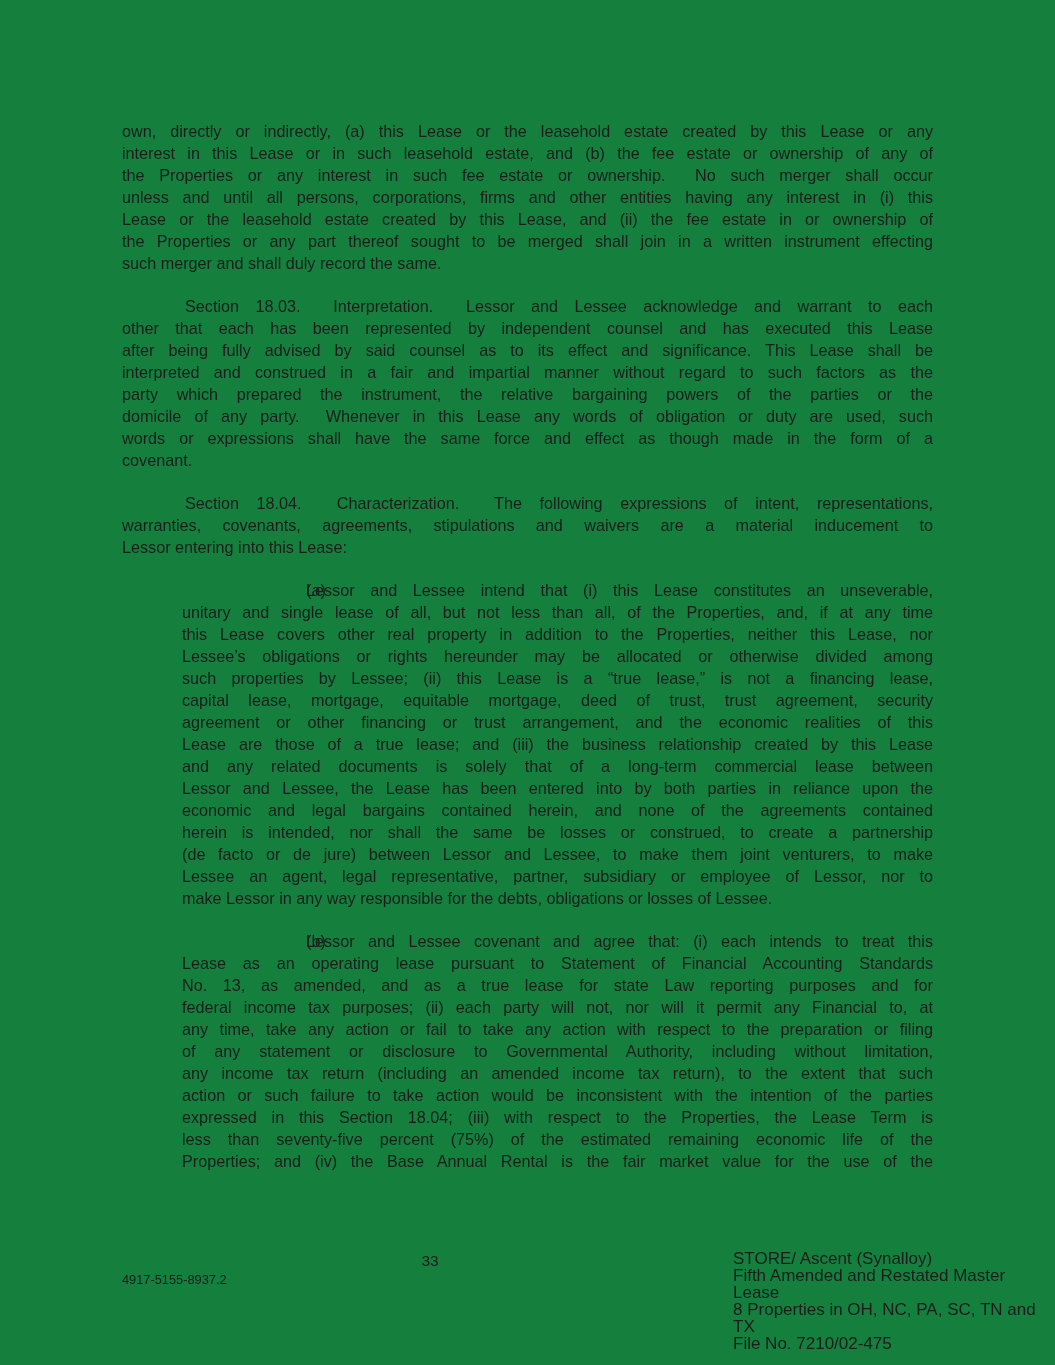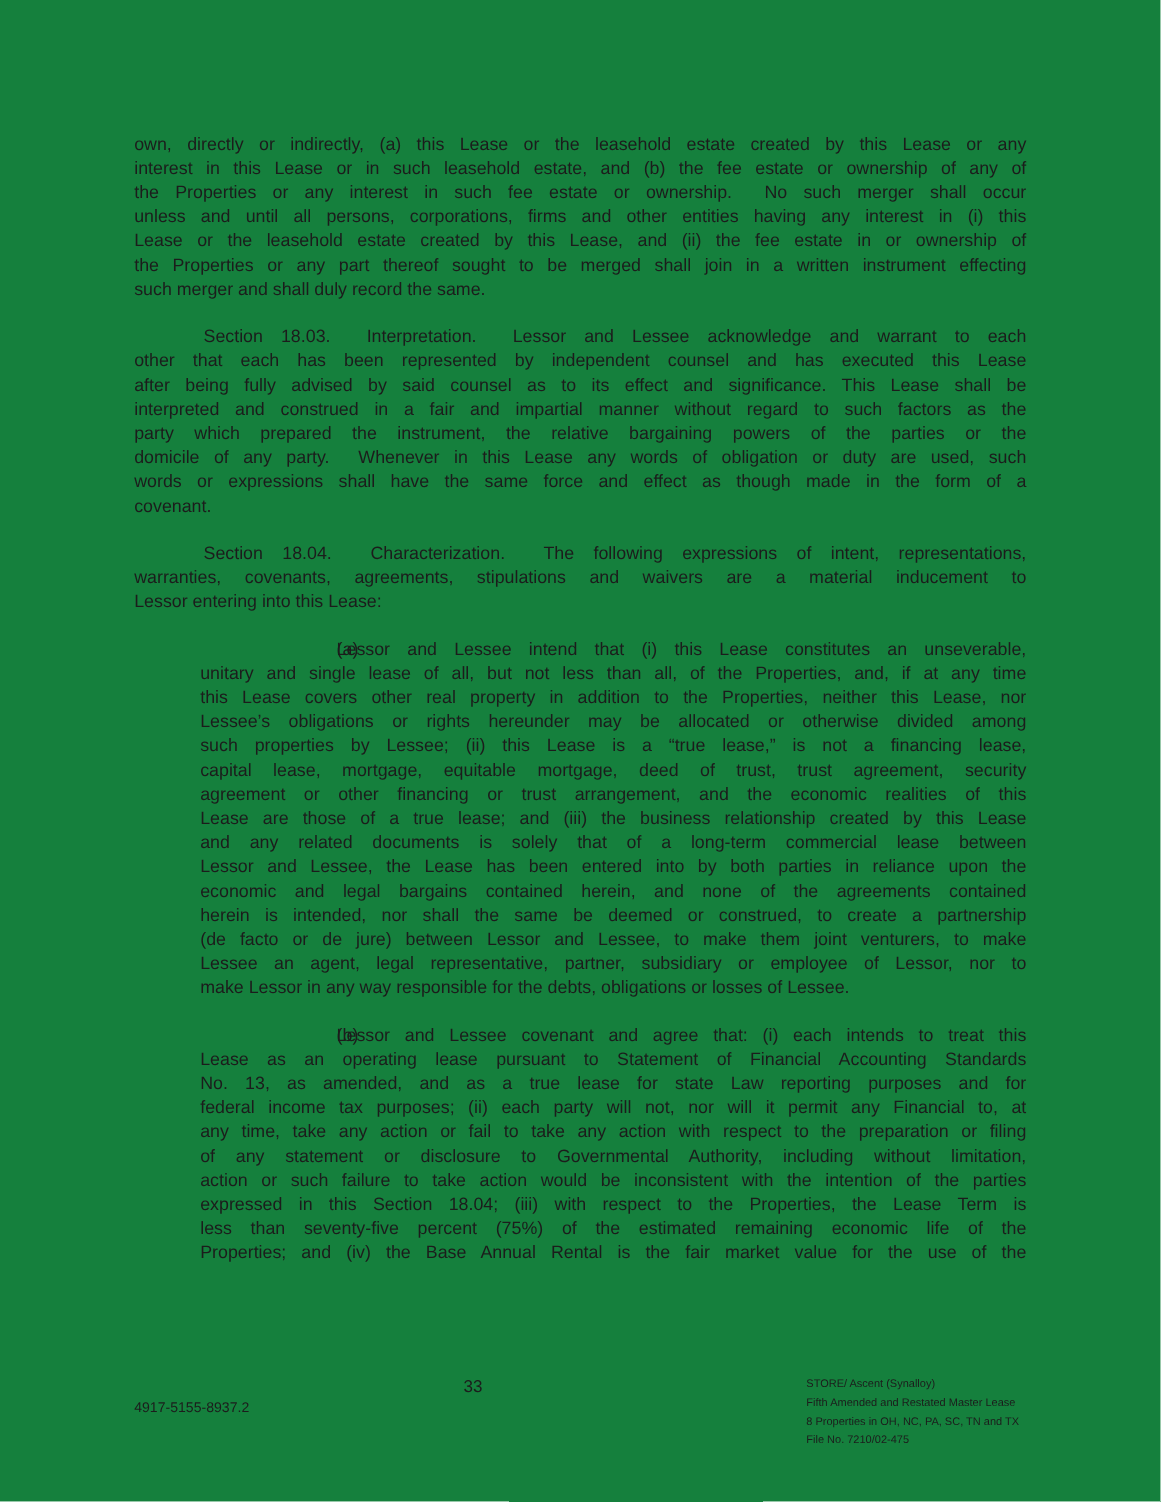--- a/index.html
+++ b/index.html
@@ -46,21 +46,21 @@
     top: 1251px;
     width: 860px;
     text-align: center;
     font-size: 15.5px;
     line-height: 19px;
   }
   .footer-right {
     position: absolute;
     left: 733px;
     top: 1250px;
-    font-size: 10px;
+    font-size: 17px;
     line-height: 17px;
   }
 </style>
 </head>
 <body>
 
 <div class="page">
 
   <div class="body-text" id="paragraphs">
       <div class="para body">
@@ -92,32 +92,33 @@
         <div class="line">unitary and single lease of all, but not less than all, of the Properties, and, if at any time</div>
         <div class="line">this Lease covers other real property in addition to the Properties, neither this Lease, nor</div>
         <div class="line">Lessee’s obligations or rights hereunder may be allocated or otherwise divided among</div>
         <div class="line">such properties by Lessee; (ii) this Lease is a “true lease,” is not a financing lease,</div>
         <div class="line">capital lease, mortgage, equitable mortgage, deed of trust, trust agreement, security</div>
         <div class="line">agreement or other financing or trust arrangement, and the economic realities of this</div>
         <div class="line">Lease are those of a true lease; and (iii) the business relationship created by this Lease</div>
         <div class="line">and any related documents is solely that of a long-term commercial lease between</div>
         <div class="line">Lessor and Lessee, the Lease has been entered into by both parties in reliance upon the</div>
         <div class="line">economic and legal bargains contained herein, and none of the agreements contained</div>
-        <div class="line">herein is intended, nor shall the same be deemed or construed, to create a partnership</div>
+        <div class="line">herein is intended, nor shall the same be losses or construed, to create a partnership</div>
         <div class="line">(de facto or de jure) between Lessor and Lessee, to make them joint venturers, to make</div>
         <div class="line">Lessee an agent, legal representative, partner, subsidiary or employee of Lessor, nor to</div>
         <div class="line plain-end">make Lessor in any way responsible for the debts, obligations or losses of Lessee.</div>
       </div>
       <div class="para sub">
         <div class="line" style="text-indent: 62px;"><span class="marker">(b)</span>Lessor and Lessee covenant and agree that: (i) each intends to treat this</div>
         <div class="line">Lease as an operating lease pursuant to Statement of Financial Accounting Standards</div>
         <div class="line">No. 13, as amended, and as a true lease for state Law reporting purposes and for</div>
         <div class="line">federal income tax purposes; (ii) each party will not, nor will it permit any Financial to, at</div>
         <div class="line">any time, take any action or fail to take any action with respect to the preparation or filing</div>
         <div class="line">of any statement or disclosure to Governmental Authority, including without limitation,</div>
+        <div class="line">any income tax return (including an amended income tax return), to the extent that such</div>
         <div class="line">action or such failure to take action would be inconsistent with the intention of the parties</div>
         <div class="line">expressed in this Section 18.04; (iii) with respect to the Properties, the Lease Term is</div>
         <div class="line">less than seventy-five percent (75%) of the estimated remaining economic life of the</div>
         <div class="line">Properties; and (iv) the Base Annual Rental is the fair market value for the use of the</div>
       </div>
     </div>
 
   <div class="footer-left">4917-5155-8937.2</div>
 
   <div class="footer-page">33</div>

